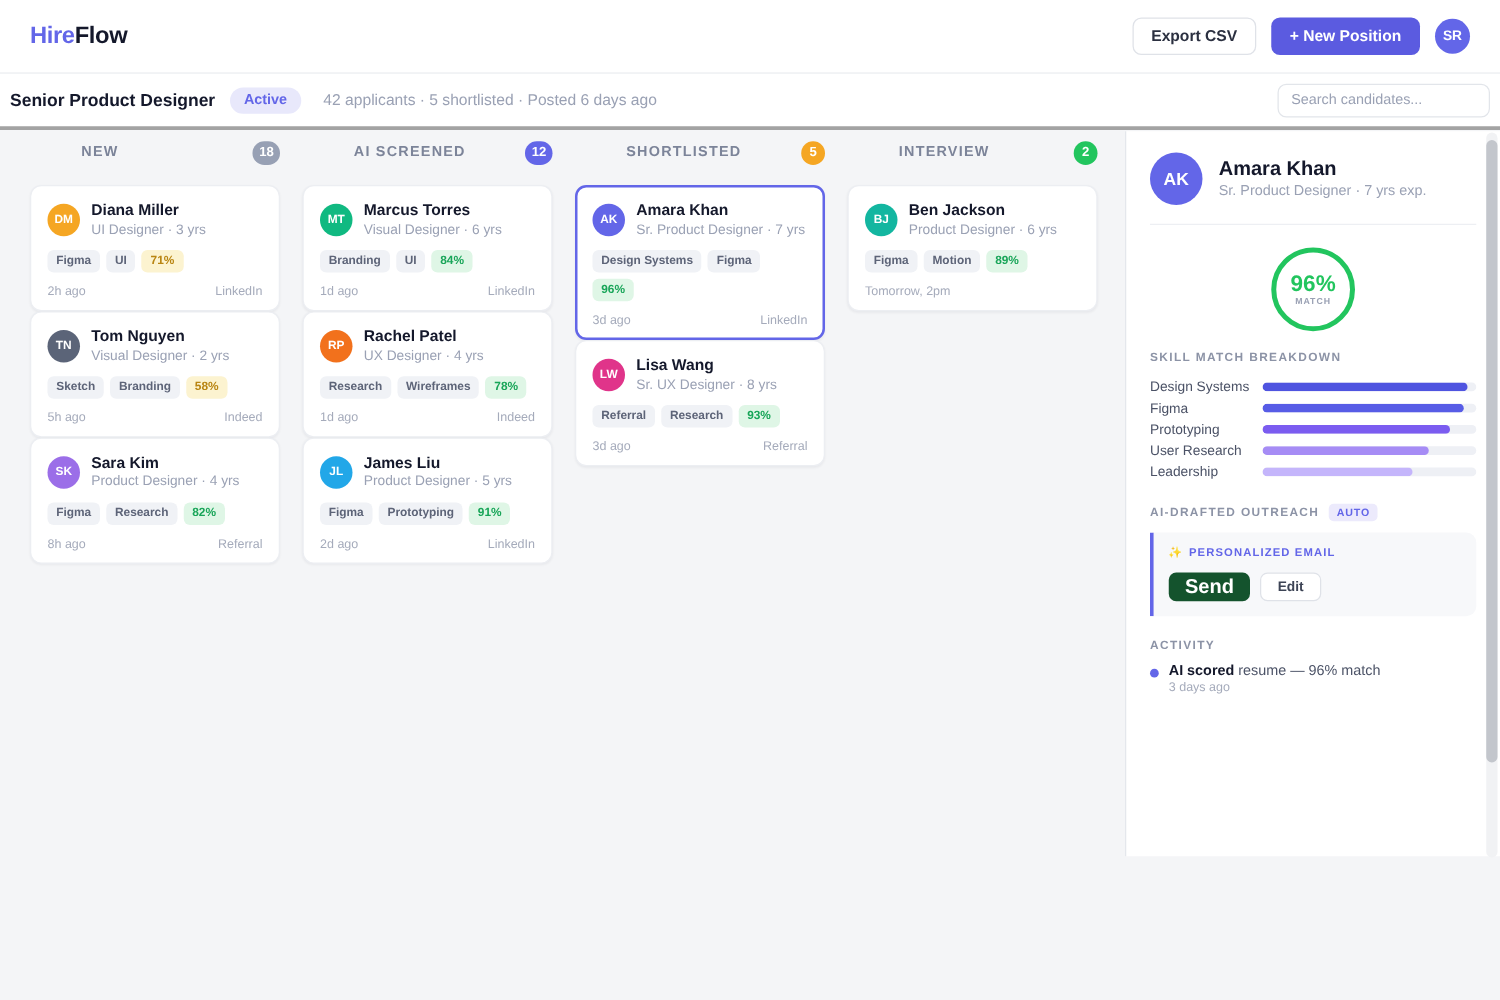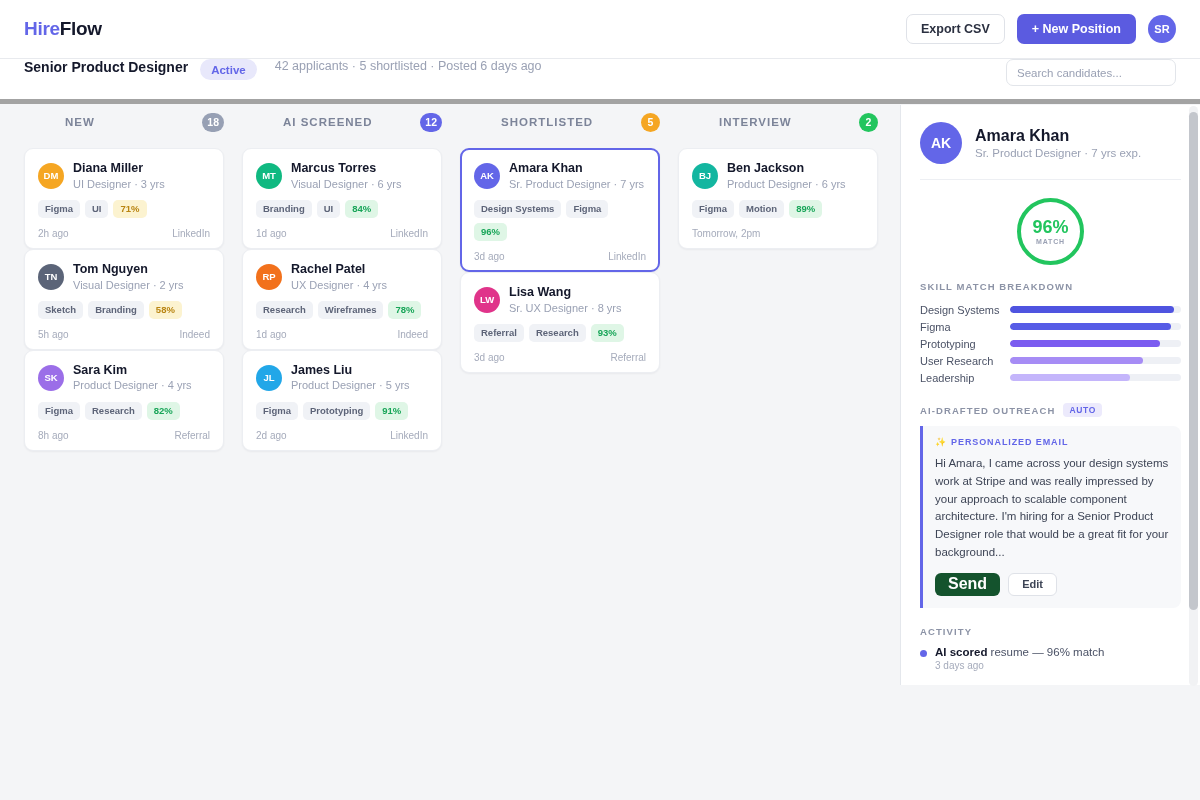--- a/index.html
+++ b/index.html
@@ -37,22 +37,22 @@
     font-family: "Liberation Sans", sans-serif;
   }
   .avatar-sm {
     width: 28px; height: 28px; border-radius: 50%;
     background: #6366e8; color: #fff; font-size: 11px; font-weight: bold;
     display: flex; align-items: center; justify-content: center;
   }
 
   
   .subbar {
-    height: 45px; background: #fff; border-bottom: 5px solid #a3a3a3;
-    display: flex; padding: 0 24px;
+    height: 45px; background: #fff; border-bottom: 3px solid #a3a3a3;
+    display: flex; align-items: center; padding: 0 8px;
   }
   .job-title { font-size: 14px; font-weight: bold; color: #14182b; }
   .pill-active {
     margin-left: 12px; height: 21px; padding: 0 11px; border-radius: 11px;
     background: #e8e8fb; color: #6366e8; font-size: 11.5px; font-weight: bold;
     display: flex; align-items: center;
   }
   .job-meta { margin-left: 18px; font-size: 12.5px; color: #9aa1b4; }
   .search-wrap { margin-left: auto; }
   .search-input {
@@ -464,21 +464,20 @@
     <div class="outreach">
       <div class="sect-title">
         <span>AI-DRAFTED OUTREACH</span>
         <span class="auto-badge">AUTO</span>
       </div>
       <div class="email-box">
         <div class="email-label">
           <span>✨</span>
           <span>PERSONALIZED EMAIL</span>
         </div>
-        <div class="email-body">Hi Amara, I came across your design systems work at Stripe and was really impressed by your approach to scalable component architecture. I'm hiring for a Senior Product Designer role that would be a great fit for your background...</div>
         <div class="email-actions">
           <button class="btn-send">Send</button>
           <button class="btn-edit">Edit</button>
         </div>
       </div>
     </div>
 
     <div class="activity">
       <div class="sect-title">
         <span>ACTIVITY</span>

